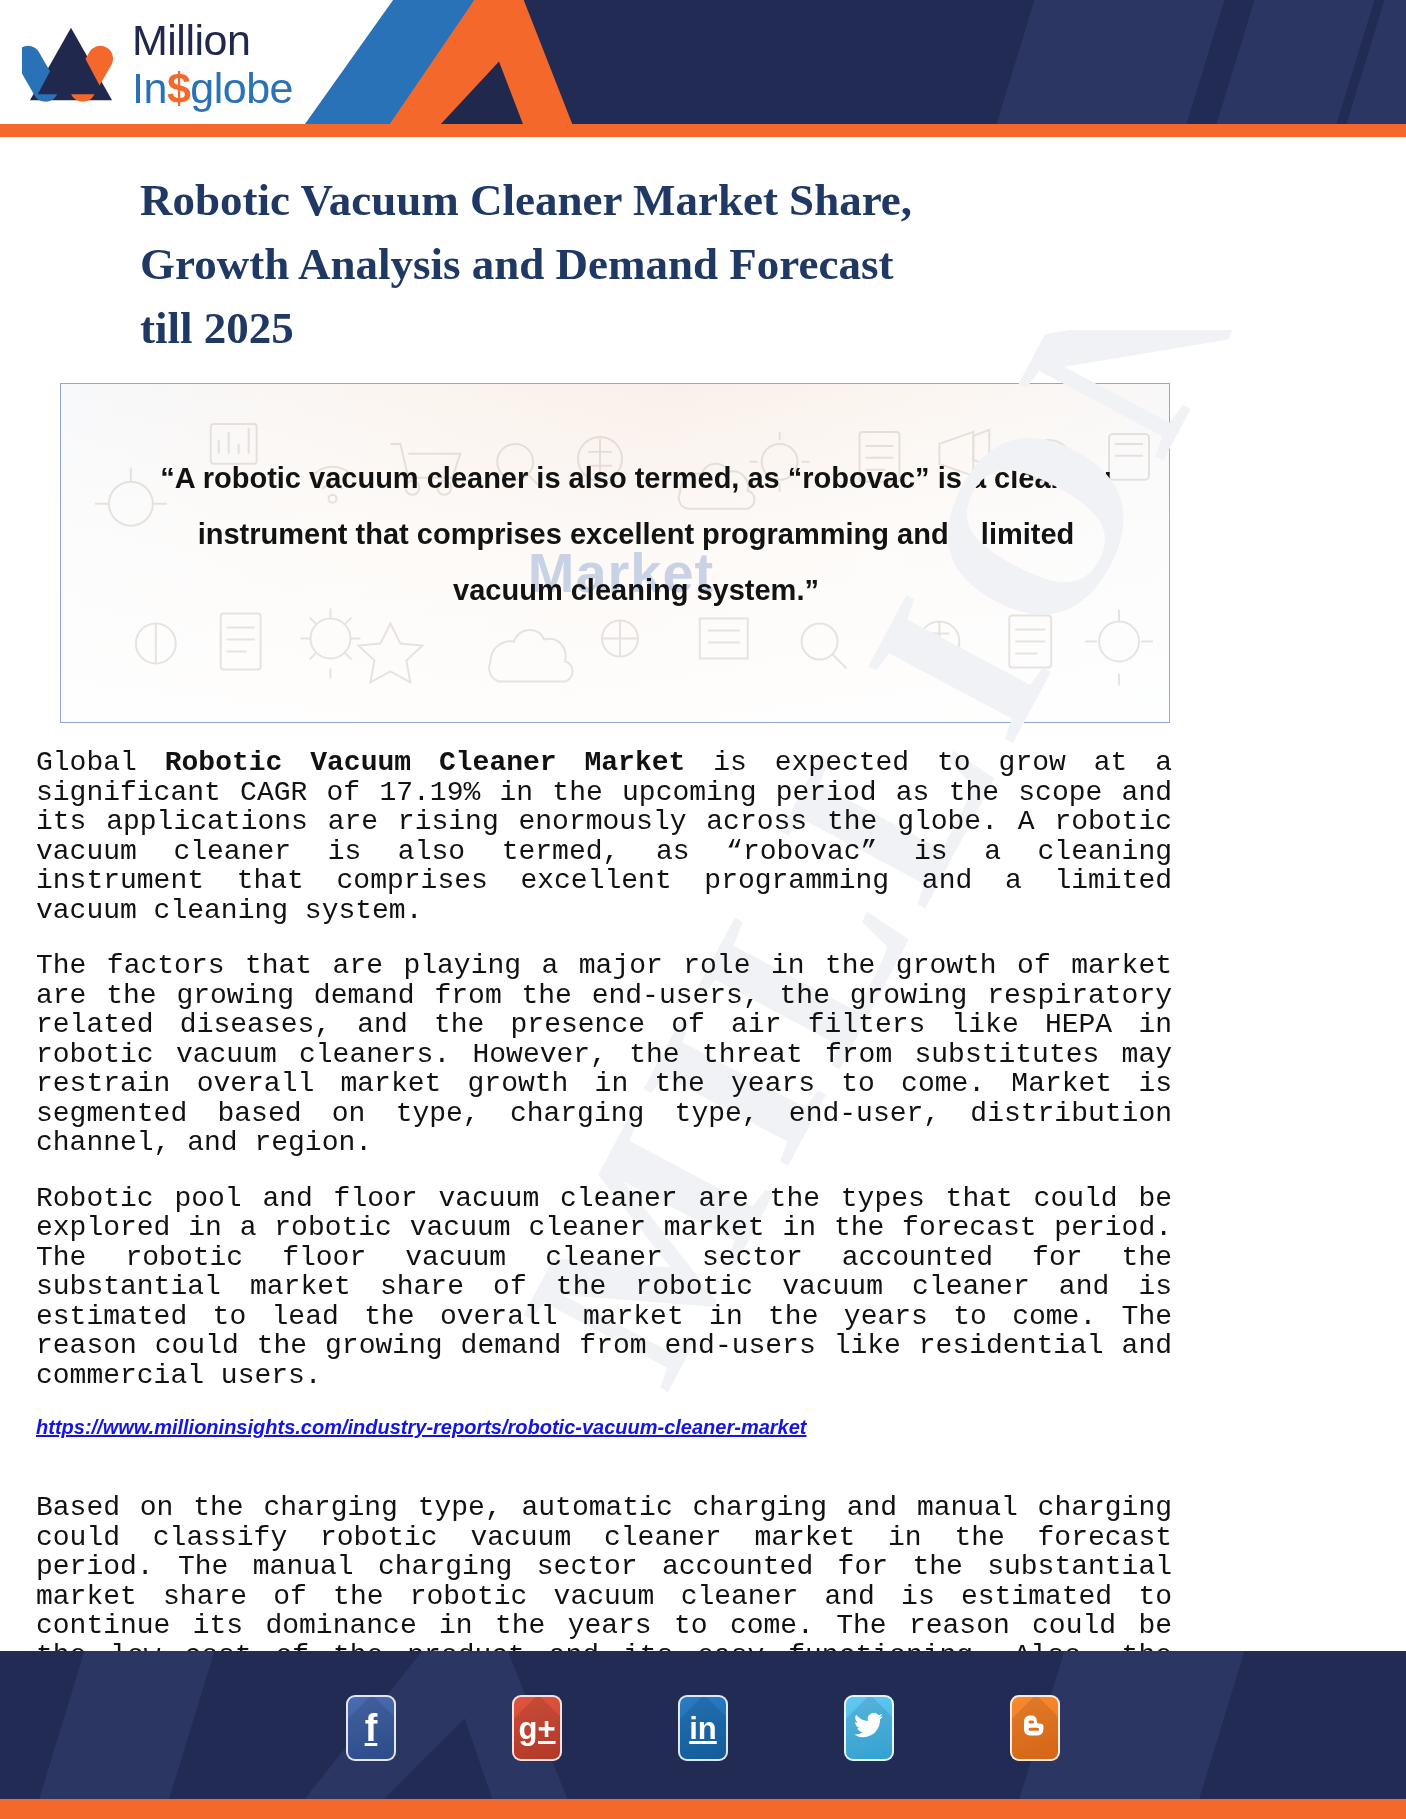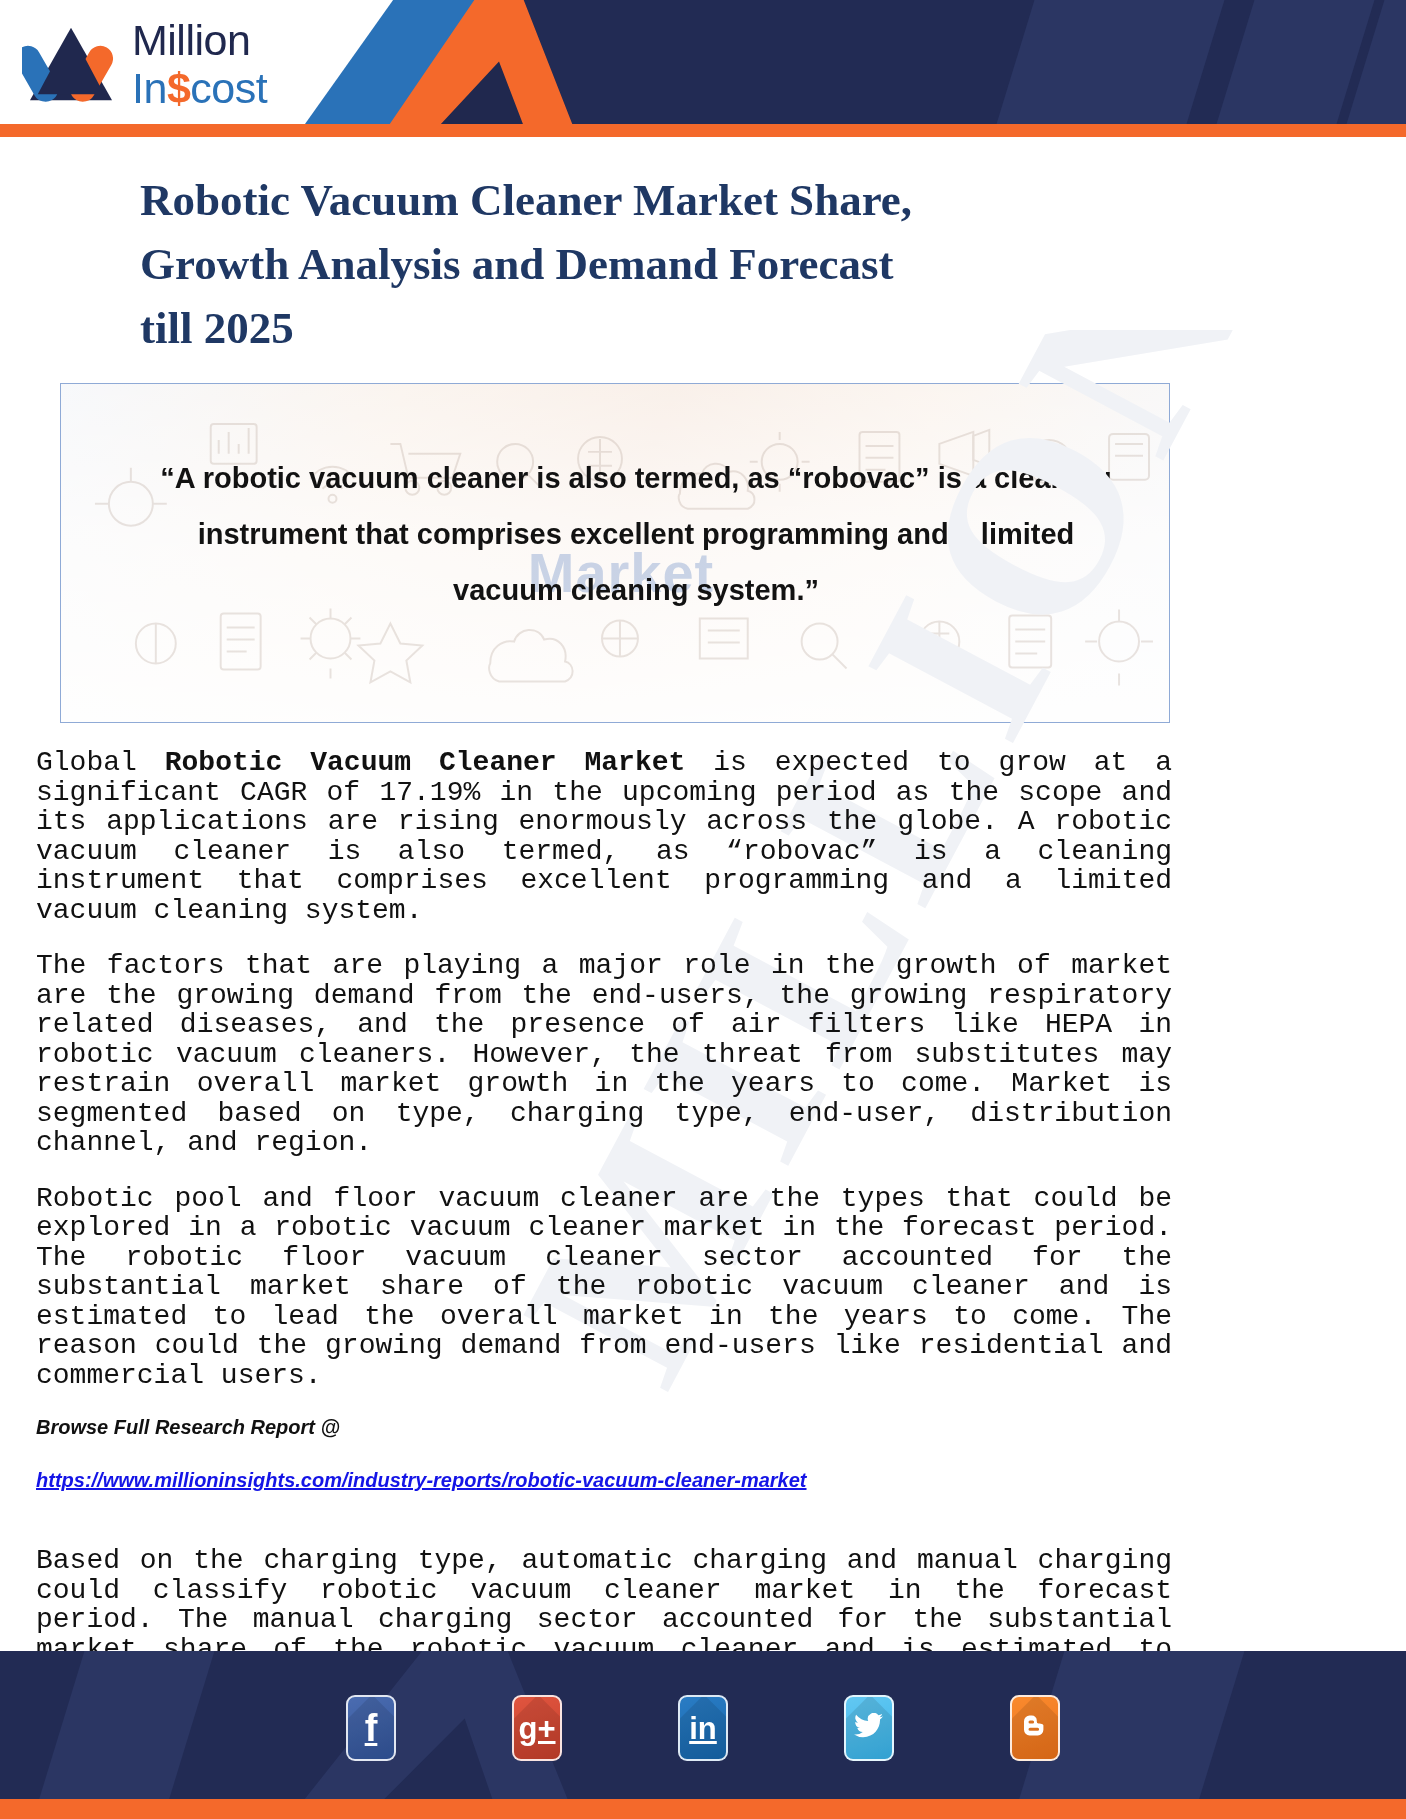--- a/index.html
+++ b/index.html
@@ -214,21 +214,21 @@
 
   <div class="logo-wrap">
     <svg class="logo-mark" viewBox="0 0 100 88">
       <path d="M50 6 L92 80 L8 80 Z" fill="#20284e"></path>
       <rect x="2" y="22" width="26" height="62" rx="13" fill="#2a72b8" transform="rotate(-30 15 53)"></rect>
       <rect x="58" y="22" width="26" height="62" rx="13" fill="#f4692b" transform="rotate(30 71 53)"></rect>
       <path d="M50 10 L84 74 L16 74 Z" fill="#20284e"></path>
     </svg>
     <div class="logo-text">
       <div class="logo-l1">Million</div>
-      <div class="logo-l2"><span>In</span><span class="dollar">$</span><span>cost</span></div>
+      <div class="logo-l2"><span>In</span><span class="dollar">$</span><span>globe</span></div>
     </div>
   </div>
 </div>
 <div class="orange-rule"></div>
 
 <h1 class="title">
   <span>Robotic Vacuum Cleaner Market Share,</span><br>
   <span>Growth Analysis and Demand Forecast</span><br>
   <span>till 2025</span>
 </h1>
@@ -293,21 +293,20 @@
   <span>MILLION</span>
 </div>
 
 <div class="body-col">
   <p class="para"><span>Global </span><b>Robotic Vacuum Cleaner Market</b><span> is expected to grow at a significant CAGR of 17.19% in the upcoming period as the scope and its applications are rising enormously across the globe. A robotic vacuum cleaner is also termed, as “robovac” is a cleaning instrument that comprises excellent programming and a limited vacuum cleaning system.</span></p>
 
   <p class="para">The factors that are playing a major role in the growth of market are the growing demand from the end-users, the growing respiratory related diseases, and the presence of air filters like HEPA in robotic vacuum cleaners. However, the threat from substitutes may restrain overall market growth in the years to come. Market is segmented based on type, charging type, end-user, distribution channel, and region.</p>
 
   <p class="para">Robotic pool and floor vacuum cleaner are the types that could be explored in a robotic vacuum cleaner market in the forecast period. The robotic floor vacuum cleaner sector accounted for the substantial market share of the robotic vacuum cleaner and is estimated to lead the overall market in the years to come. The reason could the growing demand from end-users like residential and commercial users.</p>
 
-  <div class="browse-line">Browse Full Research Report @</div>
 
   <a class="url-line" href="#">https://www.millioninsights.com/industry-reports/robotic-vacuum-cleaner-market</a>
 
   <p class="para" style="margin-top:26px;">Based on the charging type, automatic charging and manual charging could classify robotic vacuum cleaner market in the forecast period. The manual charging sector accounted for the substantial market share of the robotic vacuum cleaner and is estimated to continue its dominance in the years to come. The reason could be the low cost of the product and its easy functioning. Also, the automatic charging sector is estimated to grow at the fastest pace in the years to come.</p>
 </div>
 
 <div class="footer">
   <div class="ft-stripeA"></div>
   <div class="ft-chev"></div>
   <div class="ft-stripeB"></div>

